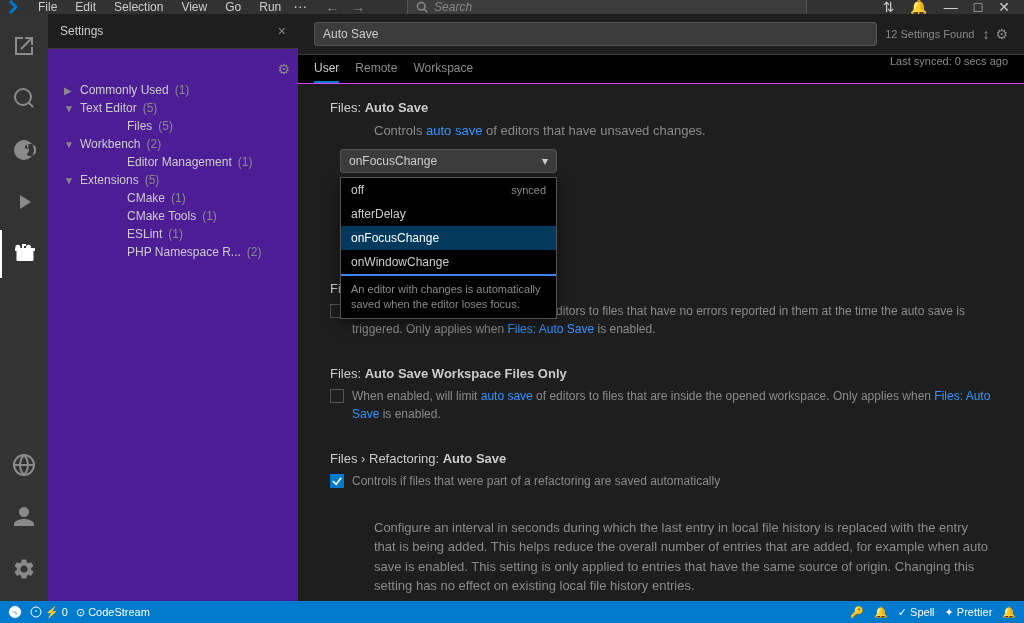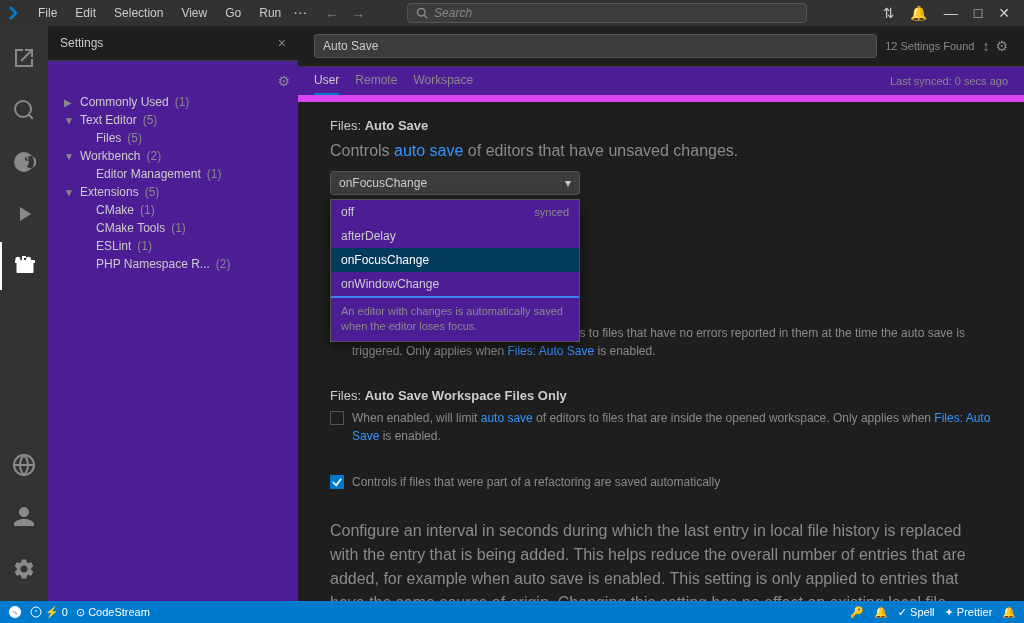--- a/index.html
+++ b/index.html
@@ -10,21 +10,21 @@
       color: #cccccc;
       width: 1024px;
       height: 623px;
       overflow: hidden;
       display: flex;
       flex-direction: column;
     }
 
     
     .title-bar {
-      height: 26px;
+      height: 14px;
       background: #323233;
       display: flex;
       align-items: center;
       padding: 0 8px;
       gap: 6px;
       flex-shrink: 0;
     }
     .title-bar-icon { width: 16px; height: 16px; display: flex; align-items: center; justify-content: center; }
     .title-bar-menu { display: flex; gap: 2px; }
     .title-bar-menu-item {
@@ -116,21 +116,21 @@
       color: #cccccc;
       cursor: pointer;
       display: flex;
       align-items: center;
       gap: 4px;
       white-space: nowrap;
     }
     .tree-item .arrow { font-size: 10px; color: #8a8a8a; width: 12px; }
     .tree-item .count { color: #8a8a8a; margin-left: 2px; }
     .tree-item.level1 { padding-left: 16px; }
-    .tree-item.level2 { padding-left: 32px; }
+    .tree-item.level2 { padding-left: 32px; margin-left: 31px; }
 
     
     .main-content {
       flex: 1;
       background: #1e1e1e;
       display: flex;
       flex-direction: column;
       overflow: hidden;
     }
 
@@ -156,23 +156,23 @@
       margin-left: 8px;
       font-size: 11px;
       color: #888;
       white-space: nowrap;
     }
     .settings-icons { display: flex; gap: 6px; margin-left: 8px; }
     .settings-icons button { background: none; border: none; color: #8a8a8a; cursor: pointer; font-size: 14px; }
 
     .settings-tabs {
       display: flex;
-      background: #4c1d95;
-      border-bottom: 7px solid #d946ef;
-      align-items: center;
+      background: #000000;
+      border-bottom: 1px solid #d946ef;
+      align-items: flex-start;
       justify-content: space-between;
       padding: 0 16px;
     }
     .settings-tab-item {
       padding: 6px 0;
       margin-right: 16px;
       font-size: 12px;
       color: #8a8a8a;
       cursor: pointer;
     }
@@ -194,48 +194,49 @@
     }
     .setting-title {
       font-size: 13px;
       font-weight: 600;
       color: #cccccc;
       margin-bottom: 6px;
     }
     .setting-title span { font-weight: 400; }
     .setting-title strong { color: #cccccc; }
     .setting-desc {
-      font-size: 16px;
+      font-size: 13px;
       color: #8a8a8a;
       margin-bottom: 8px;
       line-height: 1.5;
+      margin-left: 44px;
     }
     .setting-desc a { color: #3794ff; text-decoration: none; }
 
     
-    .dropdown-container { position: relative; width: 250px; }
+    .dropdown-container { position: relative; width: 217px; margin-left: 10px; }
     .dropdown-btn {
       width: 100%;
       background: #3c3c3c;
       border: 1px solid #555;
       border-radius: 3px;
       padding: 4px 8px;
       color: #cccccc;
       font-size: 12px;
       display: flex;
       align-items: center;
       justify-content: space-between;
       cursor: pointer;
     }
     .dropdown-menu {
       position: absolute;
       top: 28px;
       left: 0;
       width: 100%;
-      background: #4c1d95;
+      background: #000000;
       border: 1px solid #555;
       z-index: 100;
       box-shadow: 0 4px 12px rgba(0,0,0,0.5);
     }
     .dropdown-option {
       padding: 5px 10px;
       font-size: 12px;
       color: #cccccc;
       cursor: pointer;
       display: flex;
@@ -518,20 +519,23 @@
         </div>
         <div class="setting-checkbox">
           <div class="checkbox-unchecked"></div>
           <div class="setting-checkbox-label">
             <span>When enabled, will limit </span><a href="#">auto save</a><span> of editors to files that are inside the opened workspace. Only applies when </span><a href="#">Files: Auto Save</a><span> is enabled.</span>
           </div>
         </div>
       </div>
 
       <div class="setting-section">
+        <div class="setting-title">
+          <span>Files › Refactoring: </span><strong>Auto Save</strong>
+        </div>
         <div class="setting-checkbox">
           <div class="checkbox-checked">
             <svg width="10" height="10" viewBox="0 0 12 12">
                 <polyline points="1,6 5,10 11,2" stroke="white" stroke-width="2" fill="none"></polyline>
               </svg>
           </div>
           <div class="setting-checkbox-label">Controls if files that were part of a refactoring are saved automatically</div>
         </div>
       </div>
 

